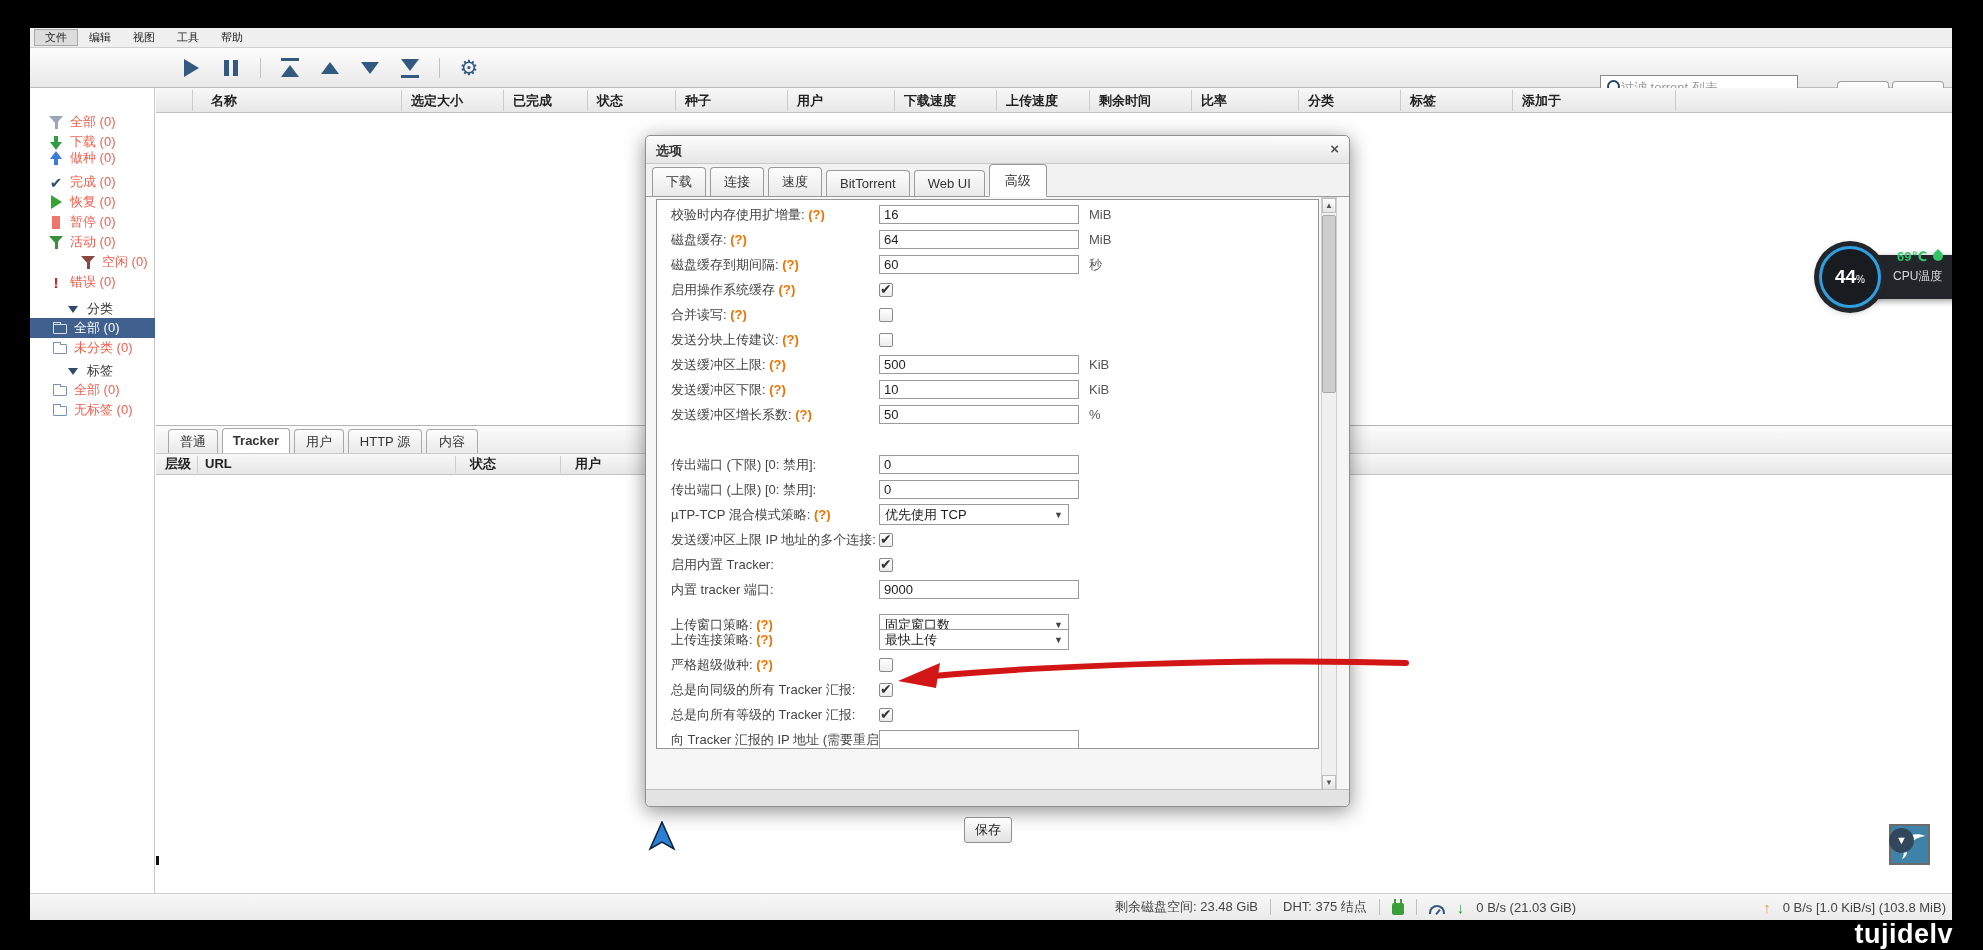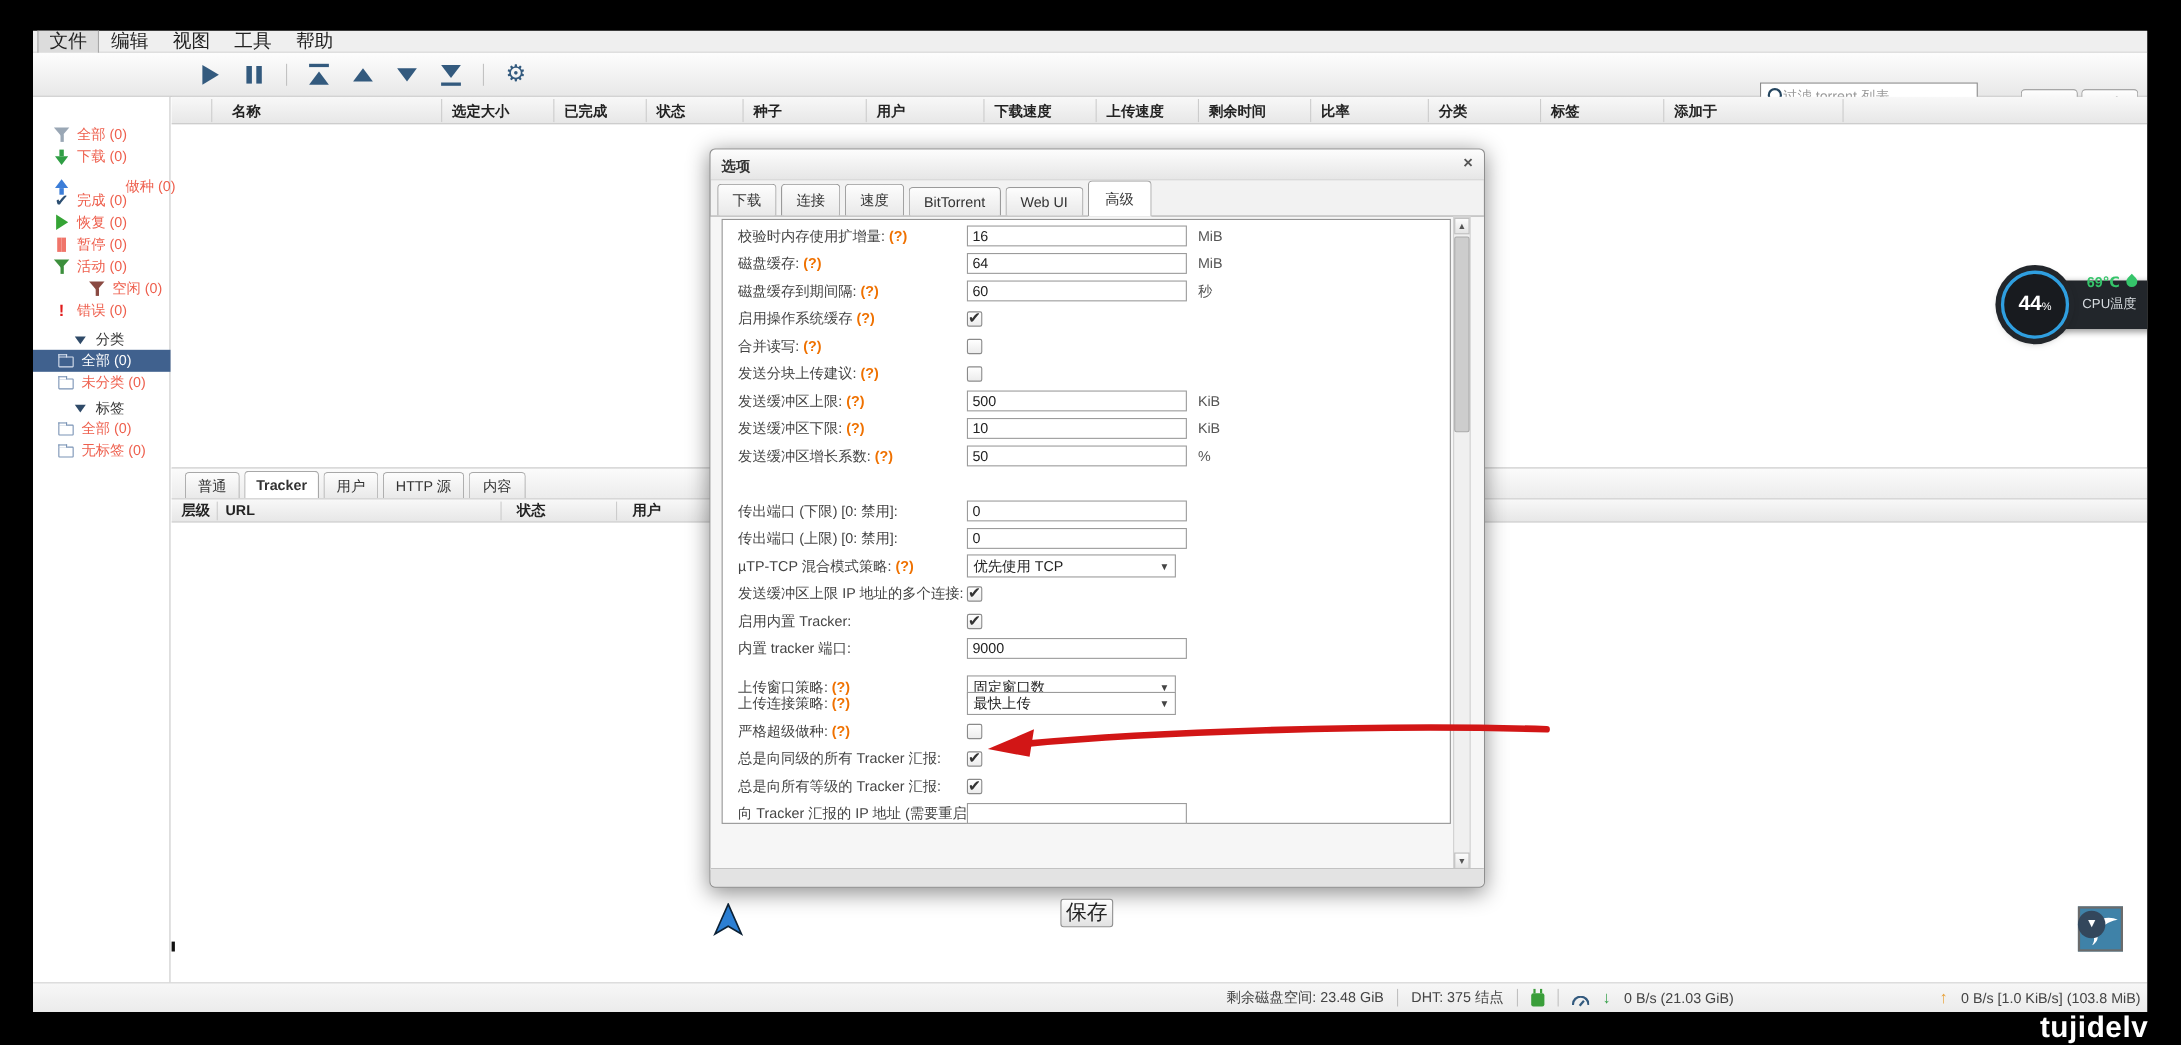--- a/index.html
+++ b/index.html
@@ -5,21 +5,21 @@
   * { margin:0; padding:0; box-sizing:border-box; }
   html,body { background:#000; }
   body { font-family:"Liberation Sans","DejaVu Sans",sans-serif; }
   #stage { position:relative; width:1983px; height:950px; background:#000; overflow:hidden; }
 
   
   #app { position:absolute; left:30px; top:28px; width:1922px; height:892px; background:#fff; overflow:hidden; }
 
   
   #menubar { position:absolute; left:0; top:0; width:100%; height:20px; background:#efefef; border-bottom:1px solid #d0d0d0; display:flex; align-items:center; padding-left:4px; }
-  .mb-item { font-size:17px; color:#222; padding:1px 11px; cursor:default; }
+  .mb-item { font-size:11px; color:#222; padding:1px 11px; cursor:default; }
   .mb-item.pressed { background:#dcdcdc; border:1px solid #a8a8a8; padding:0 10px; }
 
   
   #toolbar { position:absolute; left:0; top:20px; width:100%; height:40px; background:linear-gradient(#fdfdfd,#e8e8e8); border-bottom:1px solid #bdbdbd; }
   #tb-icons { position:absolute; left:150px; top:0; height:40px; display:flex; align-items:center; gap:18px; }
   .tb-btn { width:22px; height:22px; display:flex; align-items:center; justify-content:center; position:relative; }
   .tb-sep { width:1px; height:20px; background:#c2c2c2; }
   .tri-r { width:0; height:0; border-top:9px solid transparent; border-bottom:9px solid transparent; border-left:15px solid #335a7e; }
   .tri-u { width:0; height:0; border-left:9px solid transparent; border-right:9px solid transparent; border-bottom:12px solid #335a7e; }
   .tri-d { width:0; height:0; border-left:9px solid transparent; border-right:9px solid transparent; border-top:12px solid #335a7e; }
@@ -130,21 +130,21 @@
   .opt-ctrl { position:absolute; left:208px; top:0; height:25px; display:flex; align-items:center; }
   .opt-unit { position:absolute; left:418px; top:0; line-height:25px; font-size:13px; color:#555; }
   .ti { width:200px; height:19px; border:1px solid #9b9b9b; font-size:13px; padding:0 4px; color:#222; font-family:"Liberation Sans",sans-serif; }
   .cb { position:relative; width:14px; height:14px; background:linear-gradient(#fff,#ececec); border:1px solid #8a8a8a; border-radius:2px; }
   .cb.checked::after { content:"✔"; position:absolute; left:0px; top:-3px; font-size:14px; color:#333; }
   .sel { position:relative; width:190px; height:21px; border:1px solid #9b9b9b; background:#fff; font-size:13px; color:#222; line-height:20px; padding-left:5px; }
   .sel .caret { position:absolute; right:5px; top:0; font-size:9px; color:#444; line-height:21px; }
   #dlg-scroll { position:absolute; right:12px; top:0; width:16px; height:594px; background:#f0f0f0; border:1px solid #d0d0d0; }
   .scr-btn { position:absolute; left:0; width:14px; height:15px; background:linear-gradient(#fcfcfc,#e4e4e4); border:1px solid #bdbdbd; font-size:8px; color:#555; text-align:center; line-height:14px; }
   #scr-thumb { position:absolute; left:0; top:17px; width:14px; height:178px; background:#cdcdcd; border:1px solid #aaa; border-radius:2px; }
-  #dlg-save { position:absolute; left:318px; top:620px; width:48px; height:26px; background:linear-gradient(#fefefe,#e2e2e2); border:1px solid #8f8f8f; border-radius:3px; font-size:19px; color:#222; text-align:center; line-height:24px; }
+  #dlg-save { position:absolute; left:318px; top:620px; width:48px; height:26px; background:linear-gradient(#fefefe,#e2e2e2); border:1px solid #8f8f8f; border-radius:3px; font-size:13px; color:#222; text-align:center; line-height:24px; }
   #dlg-footer { position:absolute; left:0; bottom:0; width:100%; height:17px; background:#e3e3e3; border-top:1px solid #c2c2c2; border-radius:0 0 5px 5px; }
 
   
   #red-arrow { position:absolute; left:860px; top:622px; z-index:50; }
 
   
   #cpu-widget { position:absolute; left:1775px; top:215px; width:170px; height:70px; z-index:55; }
   #cpu-rect { position:absolute; left:57px; top:12px; width:105px; height:44px; background:#22262b; border-radius:12px; box-shadow:0 2px 6px rgba(0,0,0,.4); }
   #cpu-circ { position:absolute; left:14px; top:3px; width:62px; height:62px; border-radius:50%; background:#181b1f; border:3px solid #2f9fe0; box-shadow:0 0 0 5px #22262b, 0 2px 8px rgba(0,0,0,.5); display:flex; align-items:center; justify-content:center; }
   #cpu-load { color:#fff; font-size:19px; font-weight:bold; }
@@ -241,21 +241,21 @@
             <span class="funnel gray"></span>
           </span>
           <span class="lbl">全部 (0)</span>
         </div>
         <div class="sb-row" style="top: 44px;">
           <span class="sb-ic">
             <span class="ai down"></span>
           </span>
           <span class="lbl">下载 (0)</span>
         </div>
-        <div class="sb-row" style="top: 72px; gap: 44px;">
+        <div class="sb-row" style="top: 60px;">
           <span class="sb-ic">
             <span class="ai up"></span>
           </span>
           <span class="lbl">做种 (0)</span>
         </div>
         <div class="sb-row" style="top: 84px;">
           <span class="sb-ic">
             <span class="ck">✔</span>
           </span>
           <span class="lbl">完成 (0)</span>

